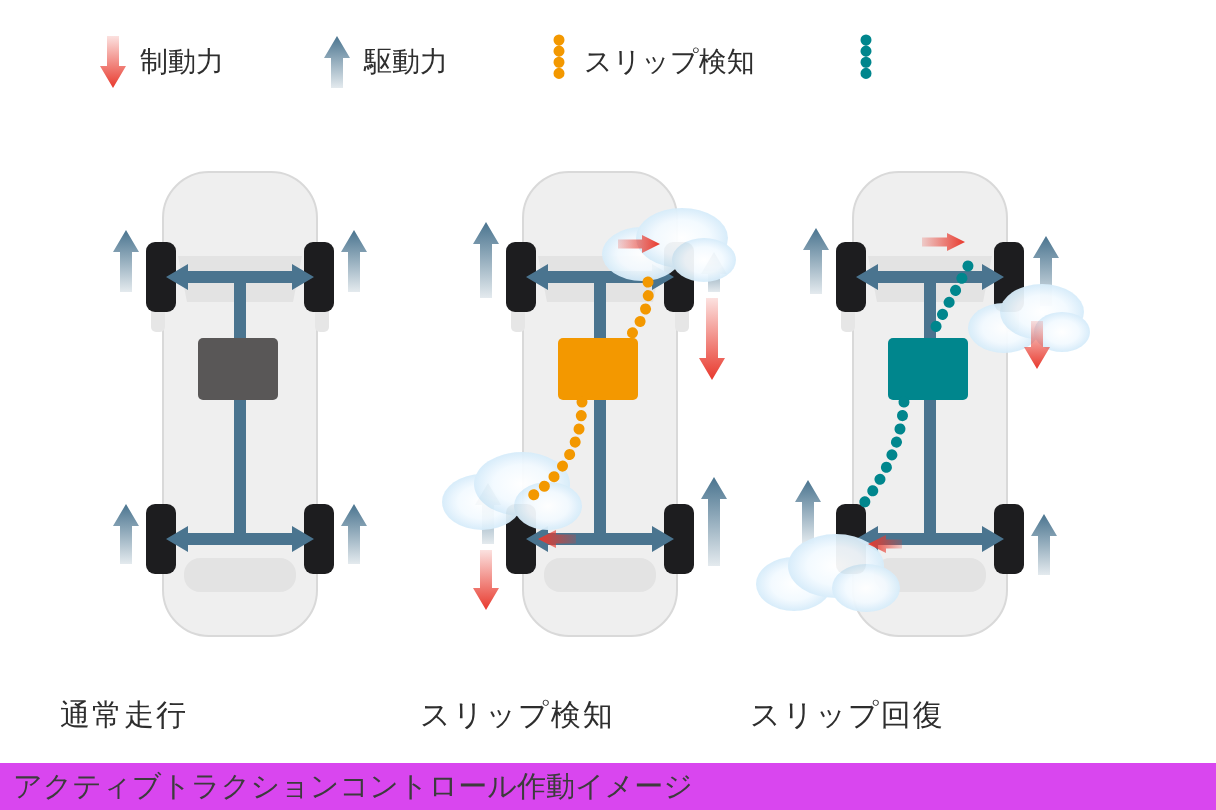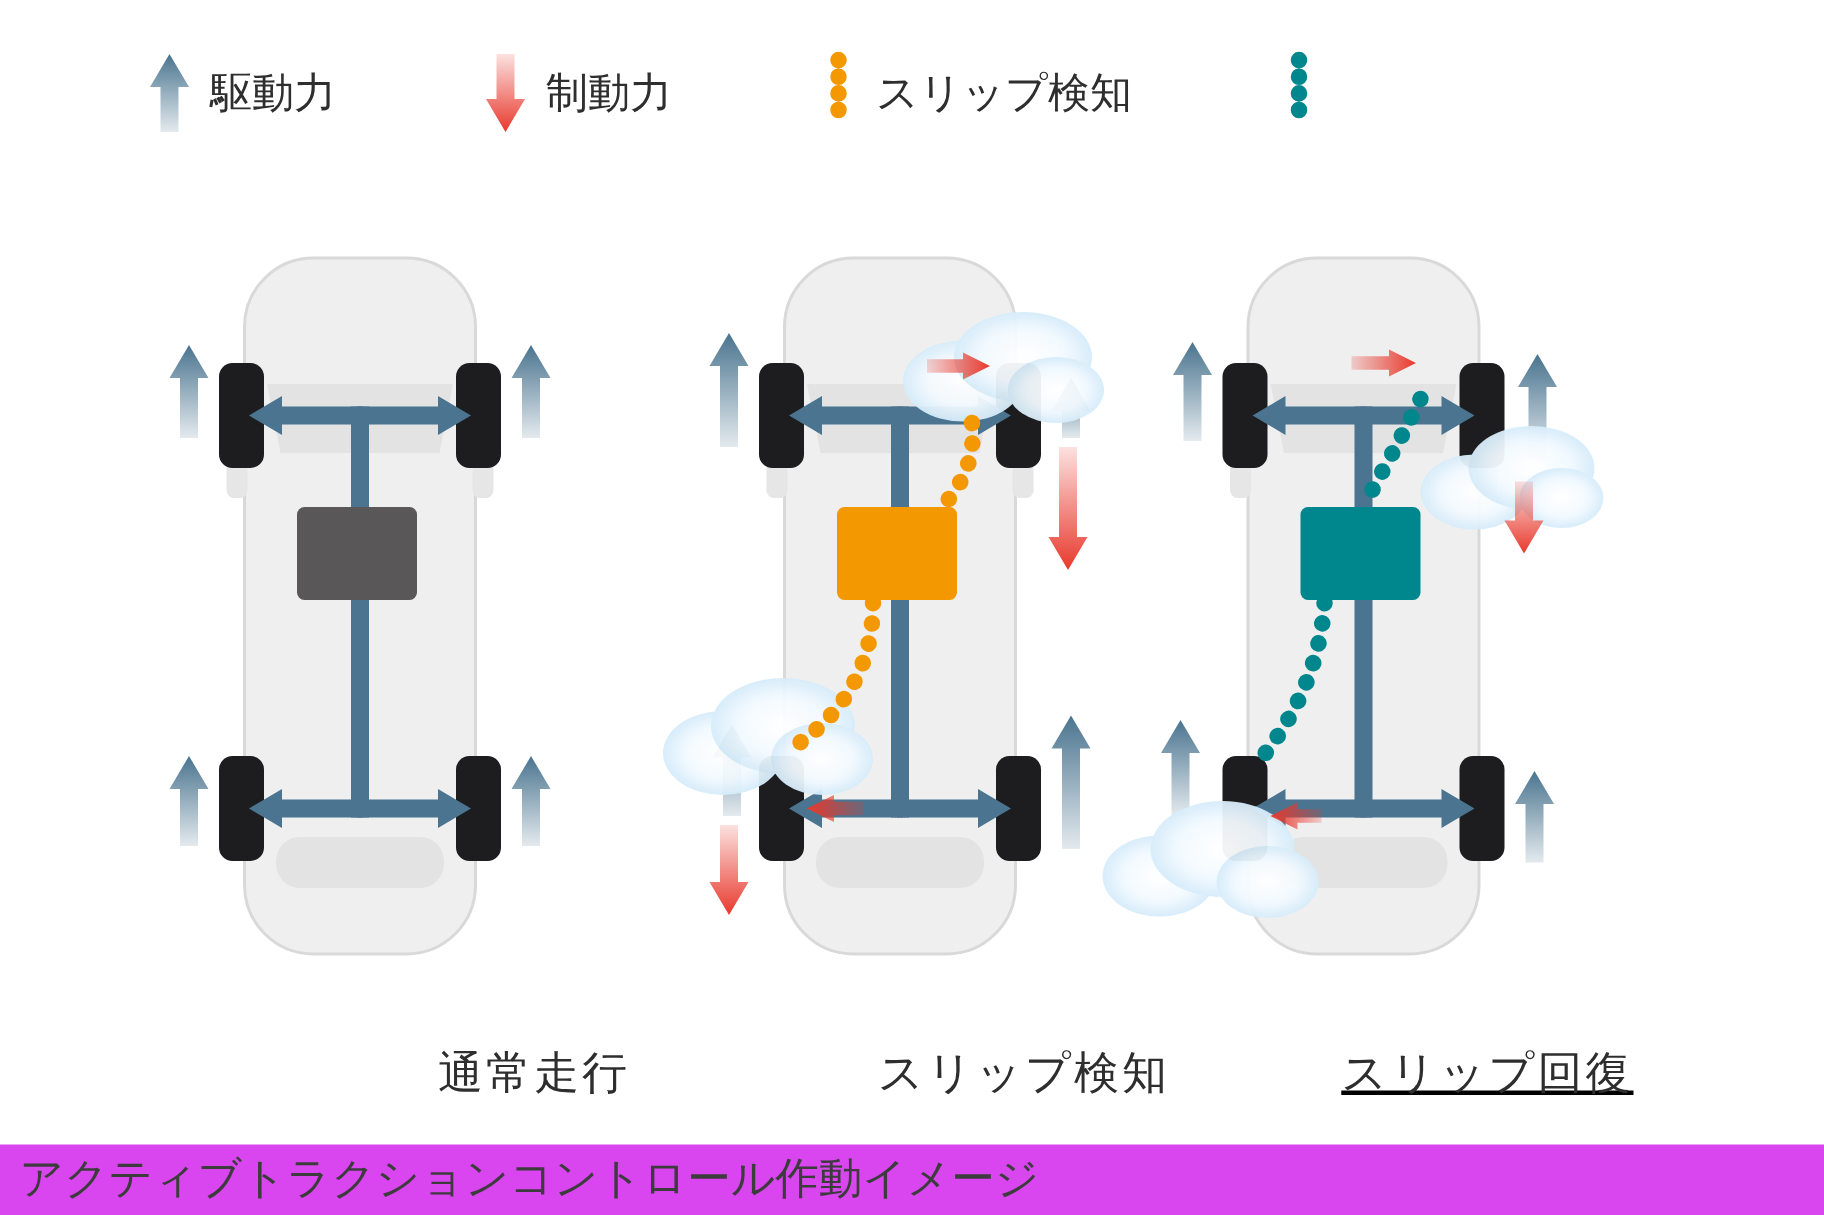--- a/index.html
+++ b/index.html
@@ -8,57 +8,57 @@
     background:#ffffff;
     font-family:"Liberation Sans","DejaVu Sans",sans-serif;
   }
   .legend{position:absolute;top:33px;left:100px;display:flex;align-items:center;gap:100px;}
   .legend-item{display:flex;align-items:center;gap:14px;}
   .legend-label{font-size:28px;color:#2e2e2e;white-space:nowrap;}
   .panel{position:absolute;top:158px;width:360px;}
   .panel svg{display:block;}
   #panel-normal{left:60px;}
   #panel-detect{left:420px;}
-  #panel-recover{left:729px;text-decoration:underline;}
-  .panel-label{margin-top:32px;text-align:right;font-size:30px;color:#2e2e2e;letter-spacing:2px;}
+  #panel-recover{left:750px;}
+  .panel-label{margin-top:32px;text-align:left;font-size:30px;color:#2e2e2e;letter-spacing:2px;}
   .caption-bar{position:absolute;left:0;bottom:0;width:1216px;height:47px;background:#d946ef;}
   .caption-text{font-size:29px;color:#3c3c3c;line-height:47px;padding-left:13px;}
 </style>
 </head>
 <body>
 
 <div class="legend">
+
+  <div class="legend-item">
+    <svg width="26" height="58" viewBox="0 0 26 58">
+      <defs>
+        <linearGradient id="lgDown" x1="0" y1="0" x2="0" y2="1">
+          <stop offset="0" stop-opacity="0.15" stop-color="#e8392d"></stop>
+          <stop offset="1" stop-opacity="1" stop-color="#e8392d"></stop>
+        </linearGradient>
+      </defs>
+      <polygon points="13,55 0,33 7,33 7,3 19,3 19,33 26,33" fill="url(#lgDown)"></polygon>
+    </svg>
+    <span class="legend-label">制動力</span>
+  </div>
 
   <div class="legend-item">
     <svg width="26" height="58" viewBox="0 0 26 58">
       <defs>
         <linearGradient id="lgUp" x1="0" y1="0" x2="0" y2="1">
           <stop offset="0" stop-opacity="1" stop-color="#4a748f"></stop>
           <stop offset="1" stop-opacity="0.15" stop-color="#4a748f"></stop>
         </linearGradient>
       </defs>
       <polygon points="13,3 26,25 19,25 19,55 7,55 7,25 0,25" fill="url(#lgUp)"></polygon>
     </svg>
     <span class="legend-label">駆動力</span>
   </div>
 
   <div class="legend-item">
-    <svg width="26" height="58" viewBox="0 0 26 58">
-      <defs>
-        <linearGradient id="lgDown" x1="0" y1="0" x2="0" y2="1">
-          <stop offset="0" stop-opacity="0.15" stop-color="#e8392d"></stop>
-          <stop offset="1" stop-opacity="1" stop-color="#e8392d"></stop>
-        </linearGradient>
-      </defs>
-      <polygon points="13,55 0,33 7,33 7,3 19,3 19,33 26,33" fill="url(#lgDown)"></polygon>
-    </svg>
-    <span class="legend-label">制動力</span>
-  </div>
-
-  <div class="legend-item">
     <svg width="22" height="58" viewBox="0 0 22 58">
       <path d="M 11 7 L 11 51" fill="none" stroke-width="11" stroke-linecap="round" stroke-dasharray="0.1 11" stroke="#f39800"></path>
     </svg>
     <span class="legend-label">スリップ検知</span>
   </div>
 
   <div class="legend-item">
     <svg width="22" height="58" viewBox="0 0 22 58">
       <path d="M 11 7 L 11 51" fill="none" stroke-width="11" stroke-linecap="round" stroke-dasharray="0.1 11" stroke="#00868d"></path>
     </svg>

